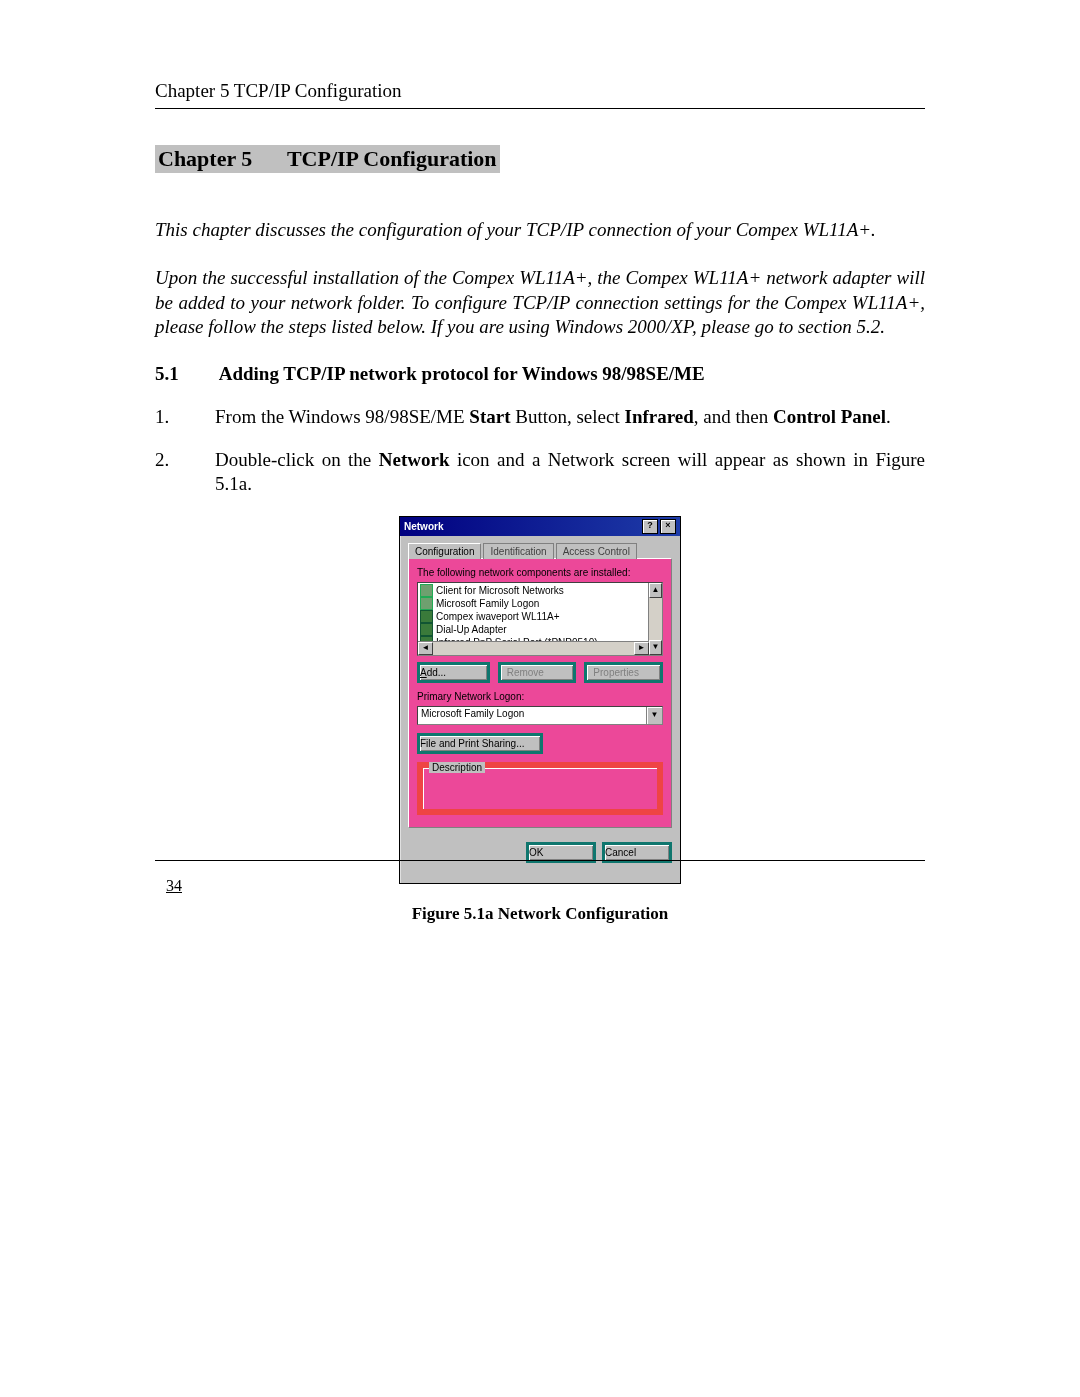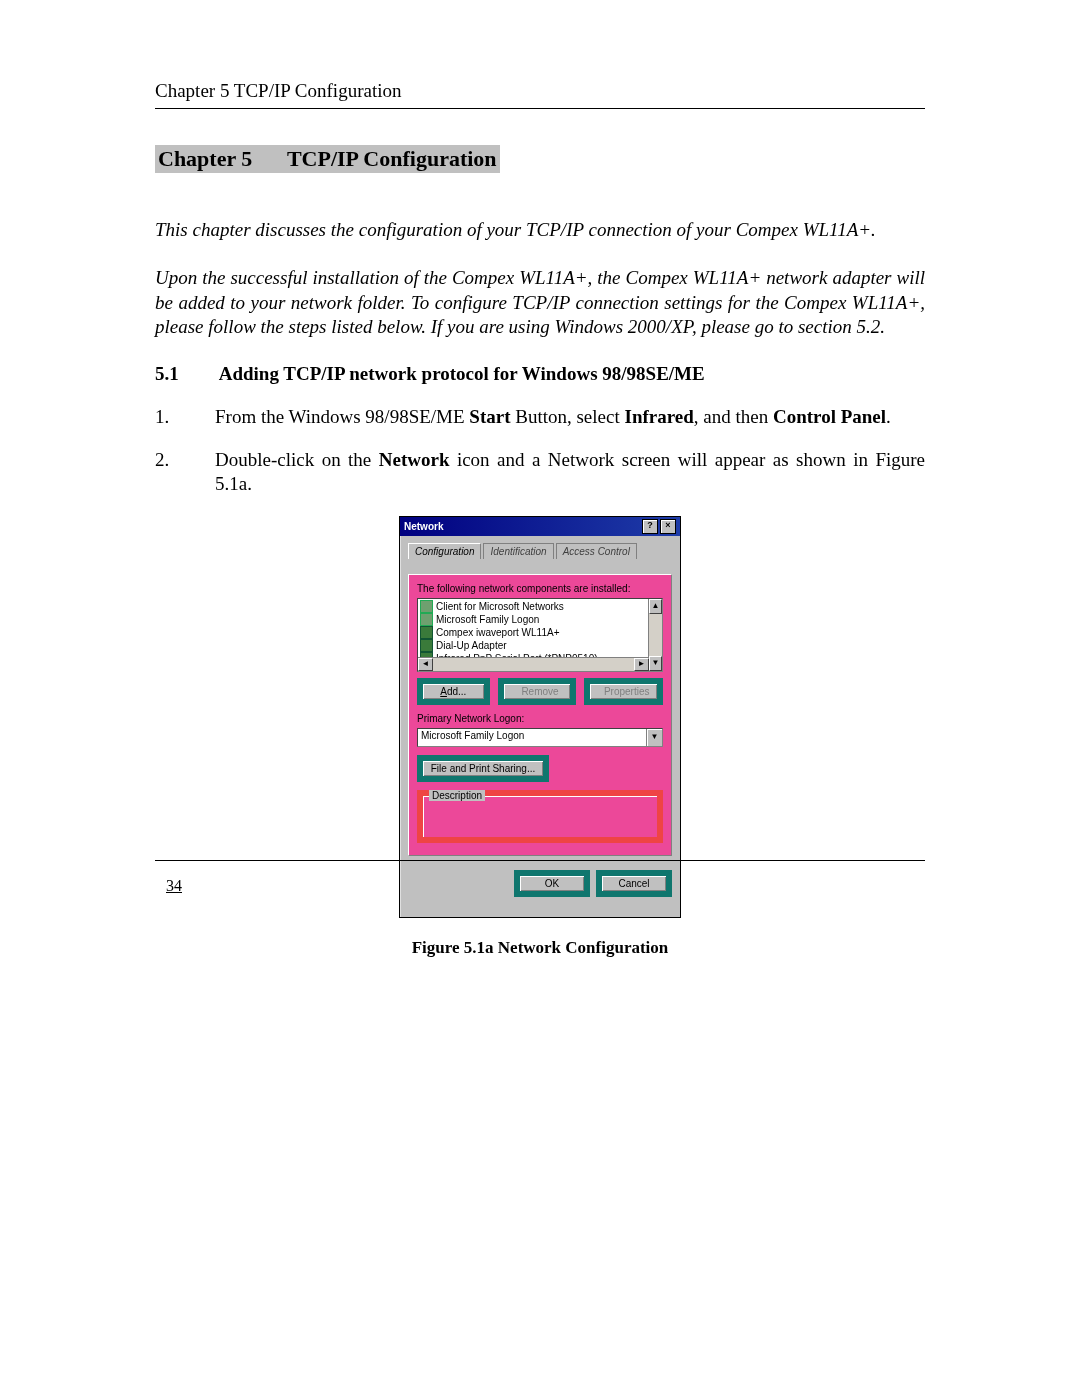--- a/index.html
+++ b/index.html
@@ -94,21 +94,21 @@
     background: #c0c0c0;
     border: 1px solid #000;
     margin-left: 2px;
     box-shadow: inset 1px 1px 0 #fff;
     color:#000;
     font-size:9px;
     line-height:11px;
     text-align:center;
   }
   .dlg-body { padding: 6px 8px 8px 8px; }
-  .tabs { display: flex; margin-bottom: 16px; font-style: italic; }
+  .tabs { display: flex; margin-bottom: 0; }
   .tab {
     padding: 2px 6px;
     border: 1px solid #808080;
     border-bottom: none;
     background: #c0c0c0;
     margin-right: 2px;
     position: relative;
     top: 1px;
   }
   .tab.active {
@@ -156,23 +156,23 @@
   }
   .hscroll .arr {
     width:13px; height:11px; background:#c0c0c0;
     border:1px solid #fff; border-right-color:#404040; border-bottom-color:#404040;
     text-align:center; font-size:8px; line-height:10px;
     position:absolute; top:0;
   }
   .hscroll .arr.l{left:0;} .hscroll .arr.r{right:0;}
   .btn-row { display:flex; gap:8px; margin-bottom:8px; }
   .win-btn {
-    flex:1; text-align:center;
+    flex:1; text-align:left;
     background:#c0c0c0;
-    border:6px solid #0f766e;
+    border:3px solid #0f766e;
     box-shadow: inset 1px 1px 0 #fff, inset -1px -1px 0 #808080;
     padding: 2px 0;
   }
   .win-btn.disabled { color:#808080;padding-left:6px; }
   .u { text-decoration: underline; }
   .combo {
     display:flex; background:#fff;
     border:1px solid #808080; border-top-color:#404040; border-left-color:#404040;
     height:17px; margin-bottom:8px;
   }

